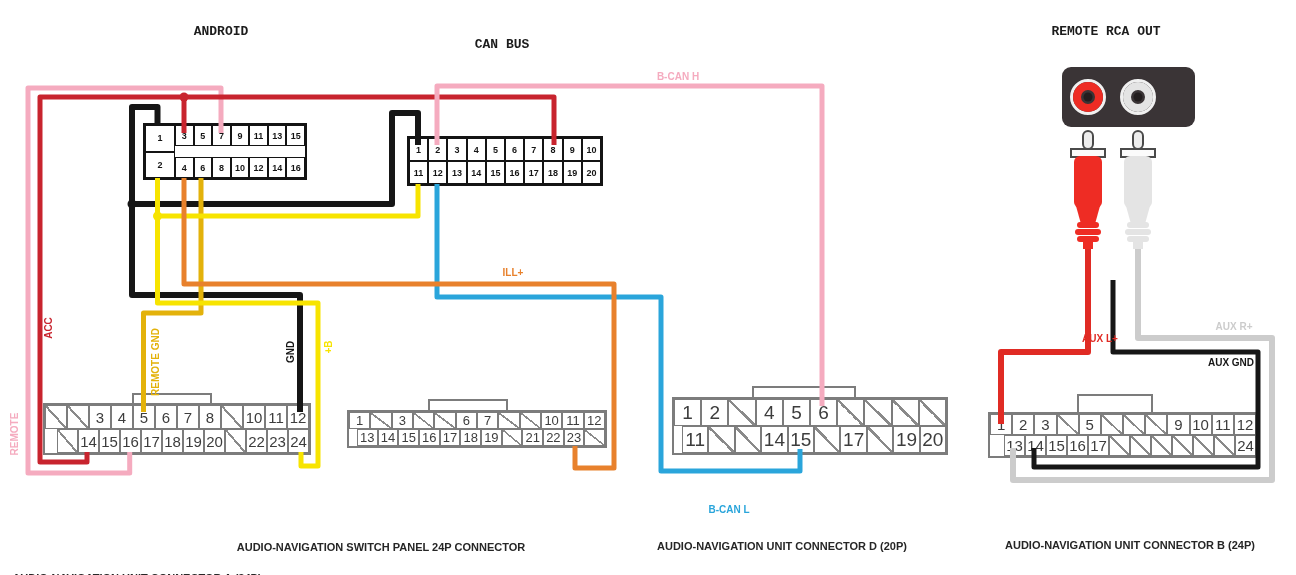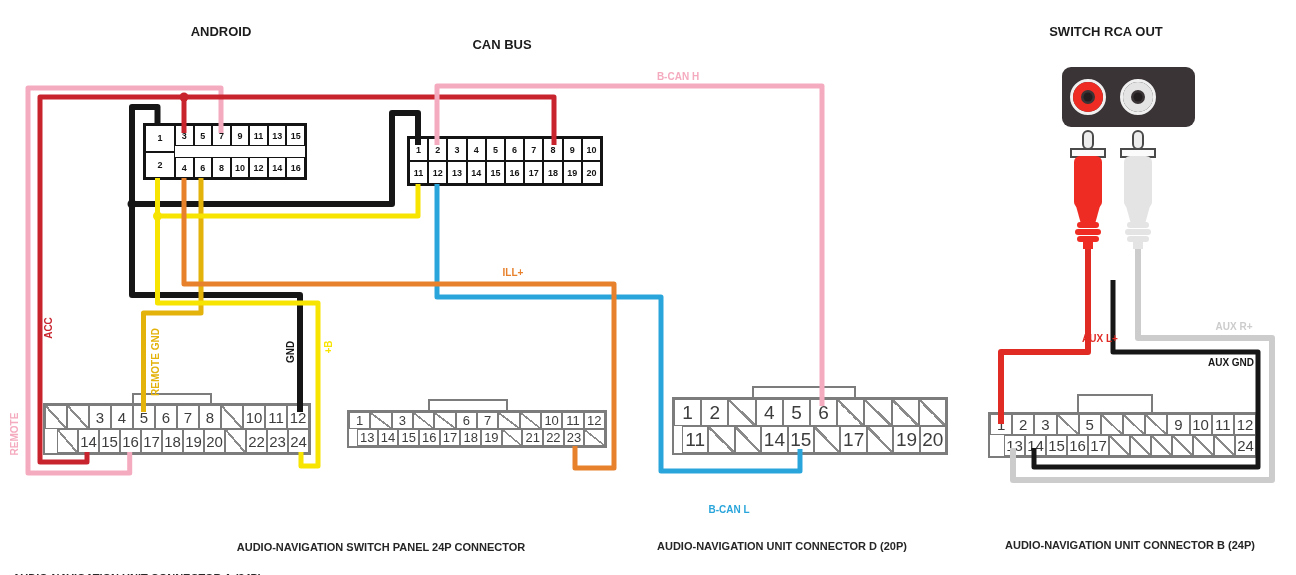--- a/index.html
+++ b/index.html
@@ -1,20 +1,20 @@
 <!DOCTYPE html>
 <html><head>
 <meta charset="utf-8">
 <style>
   html,body{margin:0;padding:0;background:#fff;}
   #canvas{position:relative;width:1296px;height:575px;background:#ffffff;overflow:hidden;
           font-family:"Liberation Sans",sans-serif;}
   
   .hdr{position:absolute;transform:translate(-50%,-50%);font-weight:700;font-size:13px;color:#1c1c1c;
-       white-space:nowrap;z-index:6;}
+       white-space:nowrap;z-index:6;font-family:Liberation Mono, monospace;}
   .conn-title{position:absolute;transform:translate(-50%,-50%);font-weight:700;font-size:11px;color:#262626;
        white-space:nowrap;z-index:6;}
   .wlbl{position:absolute;transform:translate(-50%,-50%);font-weight:700;font-size:10px;white-space:nowrap;z-index:6;}
   .wlbl.v{transform:translate(-50%,-50%) rotate(-90deg);}
   
   .shell{position:absolute;border:2px solid #7c7c7c;background:#fff;display:flex;flex-direction:column;
          box-sizing:border-box;z-index:2;}
   .prow{display:flex;flex:1;min-height:0;}
   .cell{flex:1;border:1px solid #7c7c7c;display:flex;align-items:center;justify-content:center;
         color:#3d3d3d;background:#fff;box-sizing:border-box;overflow:hidden;}
@@ -36,21 +36,21 @@
   #conn-b .cell{font-size:15px;}
   #wires{position:absolute;left:0;top:0;z-index:5;pointer-events:none;}
 </style>
 </head>
 <body>
 
 <div id="canvas">
 
   <div class="hdr" style="left:221px;top:31px;">ANDROID</div>
   <div class="hdr" style="left:502px;top:31px;margin-top:13px;">CAN BUS</div>
-  <div class="hdr" style="left:1106px;top:31px;">SWITCH RCA OUT</div>
+  <div class="hdr" style="left:1106px;top:31px;">REMOTE RCA OUT</div>
 
   <div class="bconn" id="conn-android" style="left:143px;top:123px;width:164px;height:57px;">
     <div class="acol">
         <div class="bcell">1</div>
         <div class="bcell">2</div>
       </div>
     <div class="agrid">
       <div class="prow bold-row">
           <div class="bcell">3</div>
           <div class="bcell">5</div>

